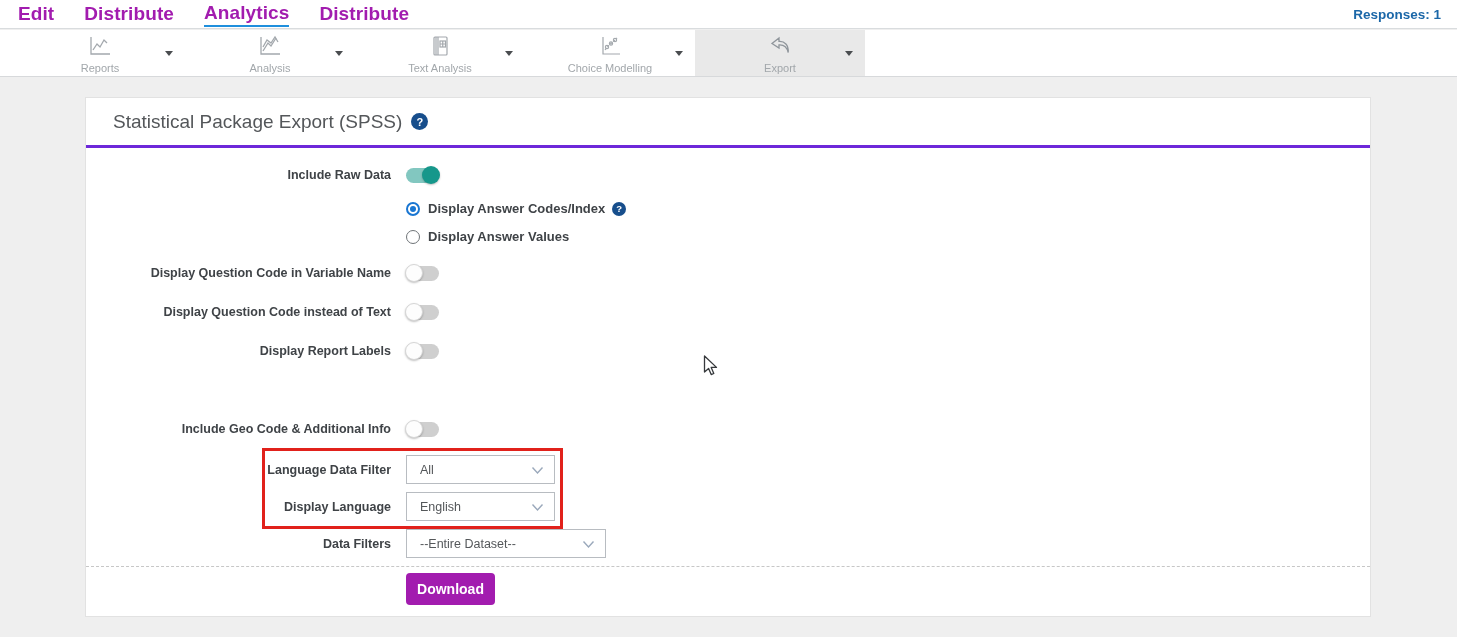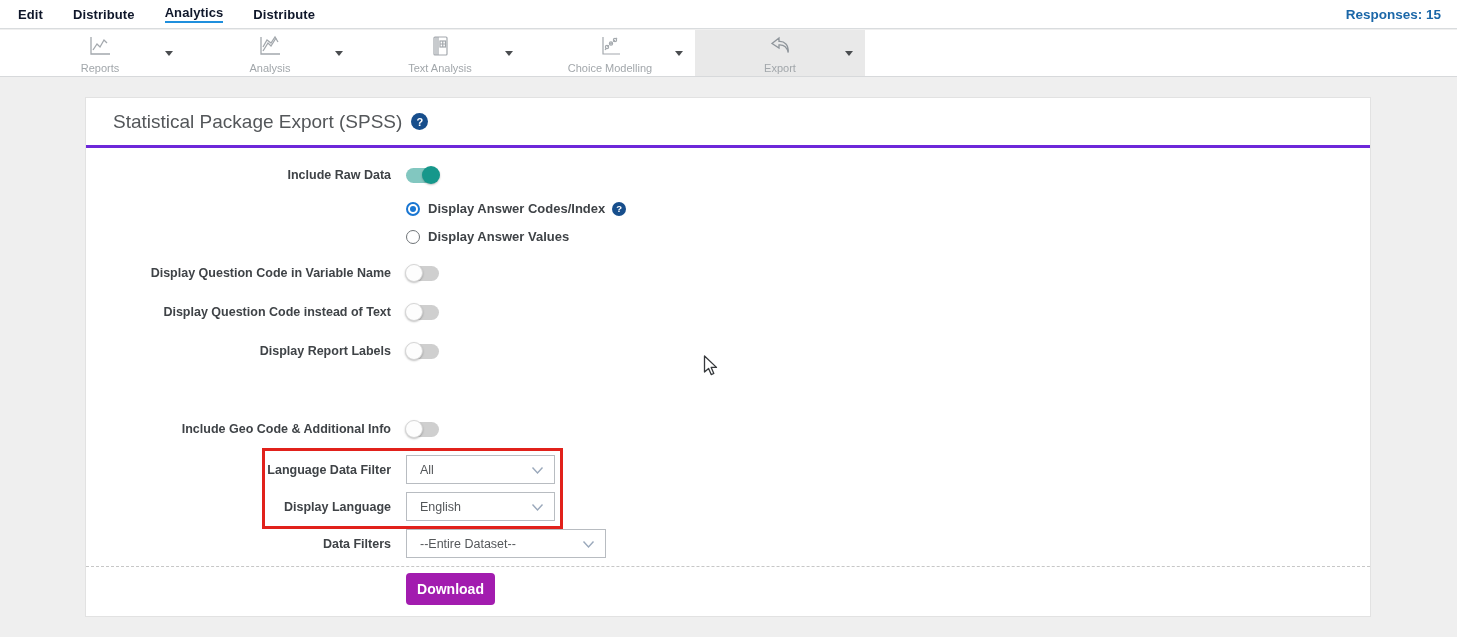--- a/index.html
+++ b/index.html
@@ -3,22 +3,22 @@
 <meta charset="utf-8">
 <style>
   * { margin:0; padding:0; box-sizing:border-box; }
   html,body { width:1457px; height:637px; overflow:hidden;
               font-family:"Liberation Sans", sans-serif; background:#efefef; }
 
   
   .topnav { position:absolute; left:0; top:0; width:1457px; height:29px;
             background:#ffffff; border-bottom:1px solid #d9dcde;
             display:flex; align-items:center; }
-  .topnav .nav-item { margin-left:30px; font-size:13px; font-weight:700;
-            color:#0f172a; cursor:pointer; letter-spacing:.1px; }
+  .topnav .nav-item { margin-left:30px; font-size:19px; font-weight:700;
+            color:#a21caf; cursor:pointer; letter-spacing:.1px; }
   .topnav .nav-item:first-child { margin-left:18px; }
   .topnav .nav-item.active { border-bottom:2px solid #1f8fdd; padding-bottom:1px; }
   .topnav .responses { margin-left:auto; margin-right:16px; font-size:13.5px;
             font-weight:700; color:#1b67a8; }
 
   
   .toolbar { position:absolute; left:0; top:30px; width:1457px; height:47px;
              background:#ffffff; border-bottom:1px solid #d7d9db; display:flex; }
   .tool-group { position:relative; width:170px; height:100%; cursor:pointer; }
   .tool-group:first-child { margin-left:15px; }
@@ -86,21 +86,21 @@
   .cursor { position:absolute; left:703px; top:355px; pointer-events:none; }
 </style>
 </head>
 <body>
 
 <div class="topnav">
   <span class="nav-item">Edit</span>
   <span class="nav-item">Distribute</span>
   <span class="nav-item active">Analytics</span>
   <span class="nav-item">Distribute</span>
-  <span class="responses">Responses: 15</span>
+  <span class="responses">Responses: 1</span>
 </div>
 
 <div class="toolbar">
 
   <div class="tool-group">
     <div class="tool-center">
       <span class="tool-icon">
         <svg width="26" height="24" viewBox="0 0 26 24" fill="none" stroke="#a3a8ad" stroke-width="1.3">
           <path d="M4 3 V20 H23"></path>
             <polyline points="6,16 10,10 13,13 17,6 20,9"></polyline>

